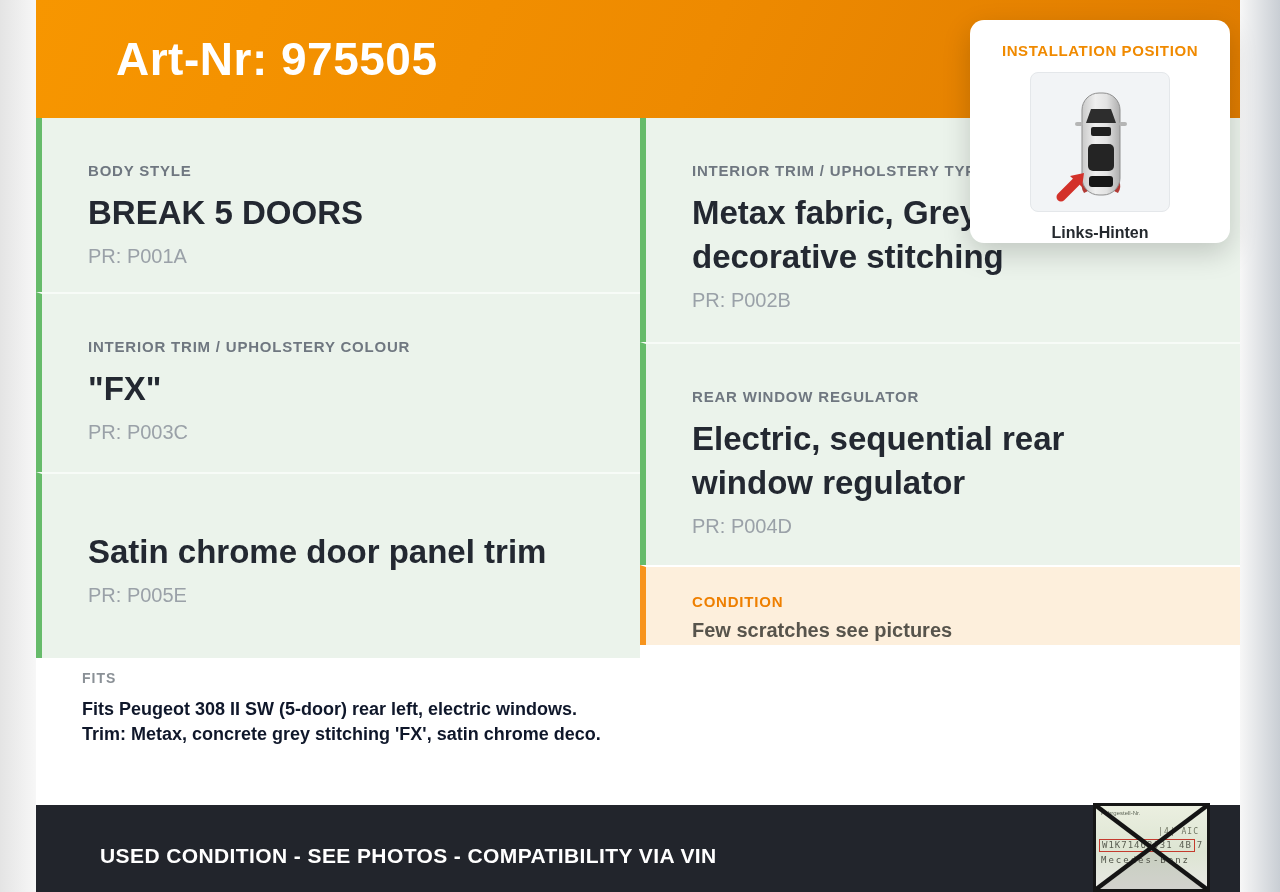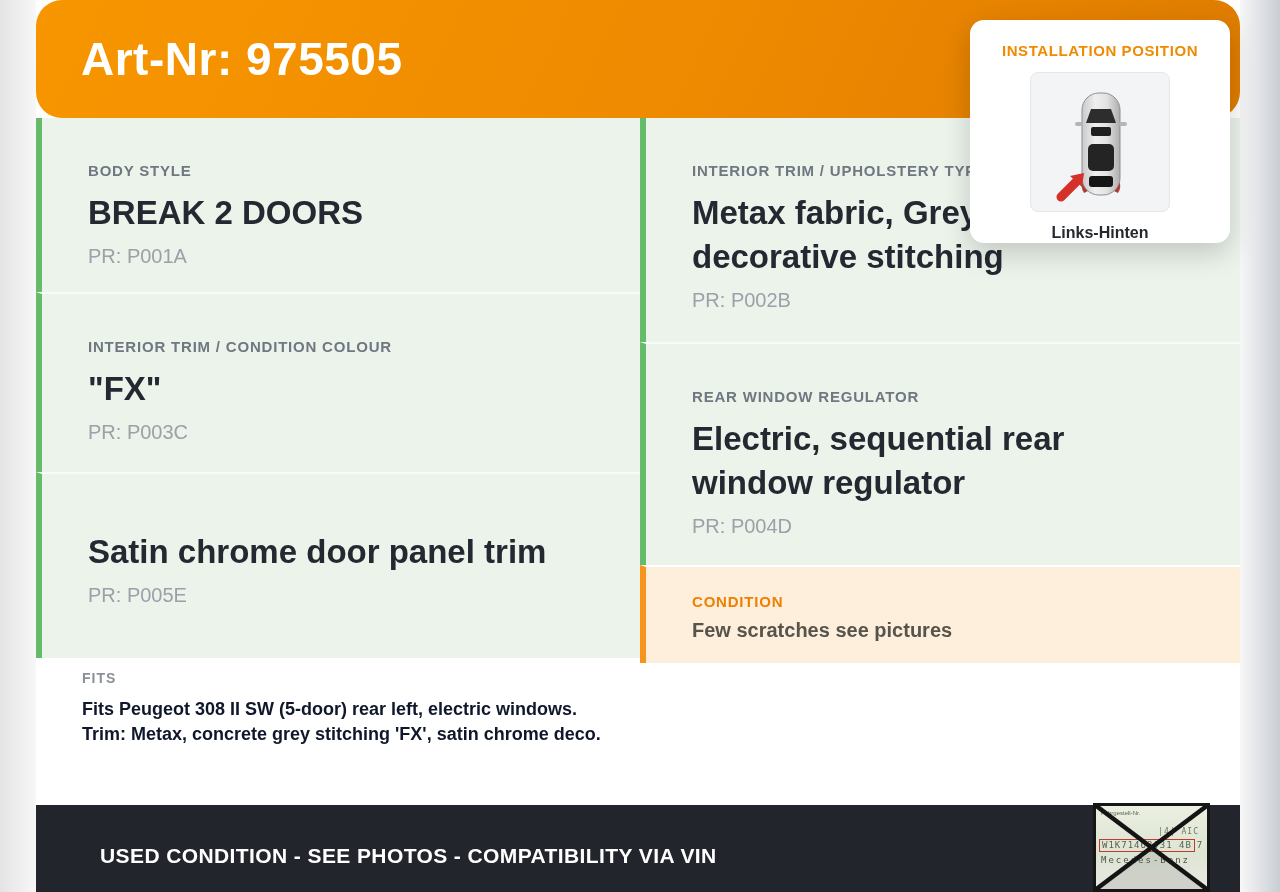--- a/index.html
+++ b/index.html
@@ -10,40 +10,40 @@
     position:relative;
   }
   .page {
     position:absolute; left:36px; top:0; width:1204px; height:892px;
     background:#ffffff; display:flex; flex-direction:column;
   }
   
   .header {
     flex:none; height:118px;
     background:linear-gradient(115deg,#F79600 0%,#EE8A00 55%,#DF7C00 100%);
-    display:flex; align-items:center; padding-left:45px;border-radius:26px;
+    display:flex; align-items:center; padding-left:80px;
   }
   .header-title { font-size:46px; font-weight:bold; color:#ffffff; letter-spacing:0.5px; }
   
   .main { flex:1; display:flex; min-height:0; background:#ffffff; }
   .col-left  { width:604px; display:flex; flex-direction:column; }
   .col-right { width:600px; display:flex; flex-direction:column; }
   .spec-card {
     background:#EBF3EB; border-left:6px solid #66BB6A;
     padding:44px 20px 0 46px;
   }
   .bordered { border-top:2px solid #F7FBF7; }
   .spec-label { font-size:15px; font-weight:bold; letter-spacing:0.8px; color:#6F7780; }
   .spec-value { font-size:33px; font-weight:bold; color:#232831; margin-top:12px; line-height:44px; }
   .col-right .spec-value { max-width:450px; }
   .spec-pr { font-size:20px; color:#9AA1A8; margin-top:10px; }
   .h174{height:174px;flex:none;} .h180{height:180px;flex:none;} .h186{height:186px;flex:none;}
   .h224{height:224px;flex:none;} .h223{height:223px;flex:none;}
   .condition-card {
-    flex:none; height:98px; background:#FDEFDC; border-left:6px solid #F7941D;
+    flex:none; height:80px; background:#FDEFDC; border-left:6px solid #F7941D;
     border-top:2px solid #FFFFFF; padding:26px 20px 0 46px;
   }
   .condition-label { font-size:15px; font-weight:bold; letter-spacing:0.8px; color:#EE7F00; }
   .condition-value { font-size:20px; font-weight:600; color:#57544C; margin-top:9px; }
   .filler { flex:1; background:#ffffff; }
   .fits-card { flex:1; background:#ffffff; padding:12px 20px 0 46px; }
   .fits-label { font-size:14px; font-weight:bold; letter-spacing:1px; color:#8A9096; }
   .fits-value { font-size:18px; font-weight:bold; color:#0f172a; line-height:25px; margin-top:11px; max-width:555px; }
   
   .footer {
@@ -90,26 +90,26 @@
 
   <div class="header">
     <div class="header-title">Art-Nr: 975505</div>
   </div>
 
   <div class="main">
     <div class="col-left">
 
       <div class="spec-card h174">
         <div class="spec-label">BODY STYLE</div>
-        <div class="spec-value">BREAK 2 DOORS</div>
+        <div class="spec-value">BREAK 5 DOORS</div>
         <div class="spec-pr">PR: P001A</div>
       </div>
 
       <div class="spec-card h180 bordered">
-        <div class="spec-label">INTERIOR TRIM / CONDITION COLOUR</div>
+        <div class="spec-label">INTERIOR TRIM / UPHOLSTERY COLOUR</div>
         <div class="spec-value">"FX"</div>
         <div class="spec-pr">PR: P003C</div>
       </div>
 
       <div class="spec-card h186 bordered">
         <div class="spec-value">Satin chrome door panel trim</div>
         <div class="spec-pr">PR: P005E</div>
       </div>
 
       <div class="fits-card">

